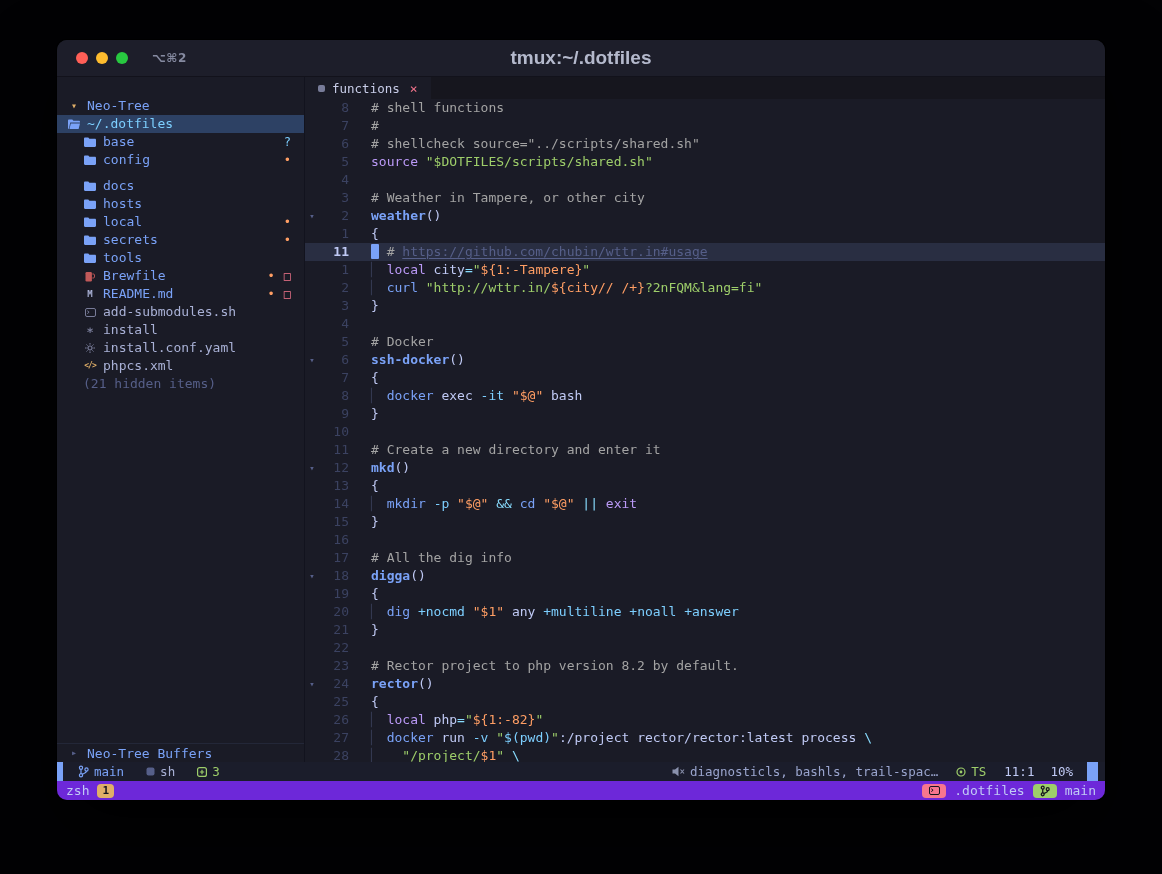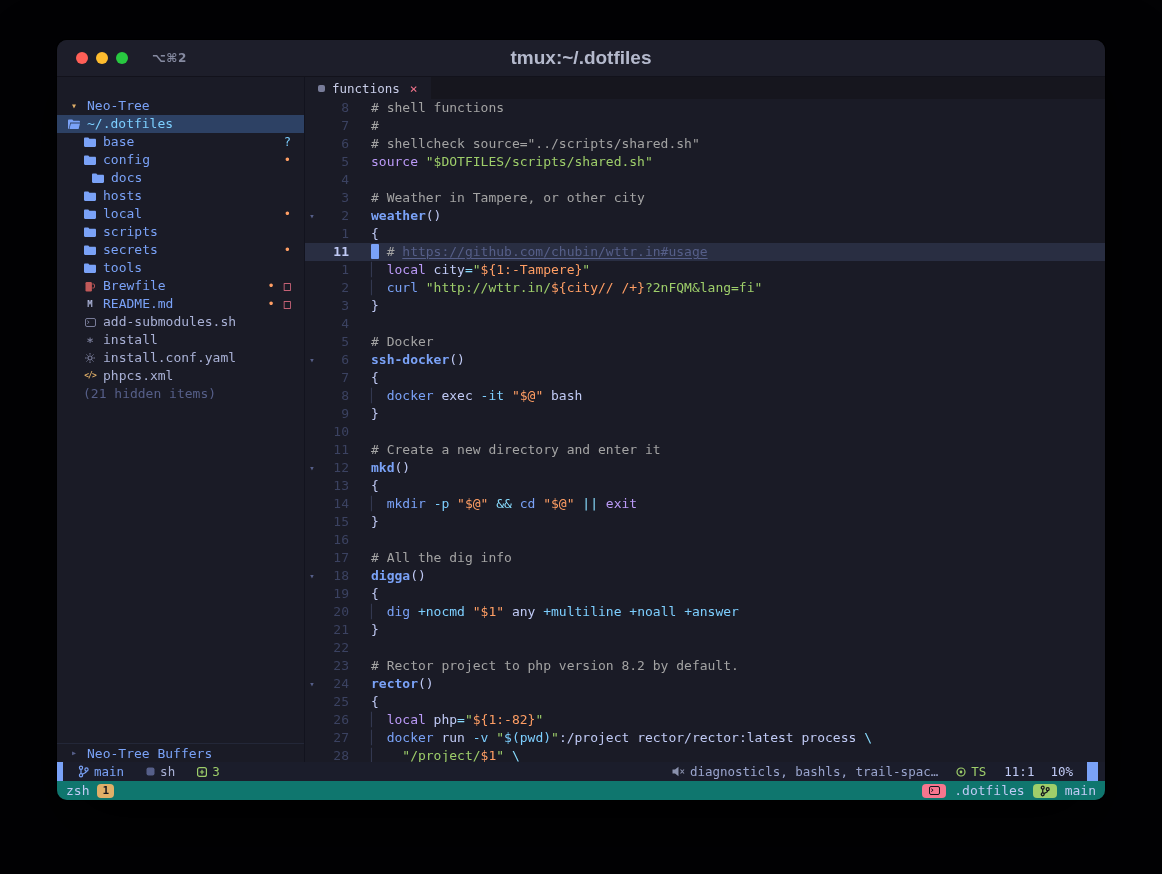--- a/index.html
+++ b/index.html
@@ -74,21 +74,21 @@
   .sl-diff{margin-left:22px;color:#9ece6a}
   .sl-spacer{flex:1}
   .sl-lsp{color:#9aa5ce}
   .sl-lsp .ico{color:#8a91ad}
   .sl-ts{margin-left:18px;color:#9ece6a}
   .sl-pos{margin-left:18px;color:#c0caf5}
   .sl-pct{margin-left:16px;color:#c0caf5}
   .ico{display:inline-flex;align-items:center}
 
   
-  .tmuxbar{flex:0 0 19px;background:#0f766e;display:flex;align-items:center;font-size:13px;color:#c0caf5;padding:0 9px}
+  .tmuxbar{flex:0 0 19px;background:#6d28d9;display:flex;align-items:center;font-size:13px;color:#c0caf5;padding:0 9px}
   .tmux-win{display:inline-flex;align-items:center}
   .tmux-badge{display:inline-flex;align-items:center;justify-content:center;height:14px;border-radius:4px;padding:0 5px;font-size:11px;font-weight:bold;color:#16161e}
   .badge-idx{background:#e0af68;margin-left:8px}
   .tmux-right{margin-left:auto;display:flex;align-items:center;gap:8px}
   .badge-session{background:#f7768e;width:24px}
   .badge-branch{background:#9ece6a;width:24px}
 </style>
 </head>
 <body>
 
@@ -135,21 +135,21 @@
             <span class="tree-icon" style="color: rgb(122, 162, 247);">
               <svg width="12" height="10" viewBox="0 0 12 10">
                 <path d="M0 1.5C0 .9.5.4 1.1.4h3.2l1.1 1.3h5.5c.6 0 1.1.5 1.1 1.1v6c0 .6-.5 1.1-1.1 1.1H1.1C.5 9.9 0 9.4 0 8.8z" fill="currentColor"></path>
               </svg>
             </span>
             <span class="tree-label" style="color: rgb(122, 162, 247);">config</span>
             <span class="tree-badges">
               <span style="color: rgb(255, 158, 100);">•</span>
             </span>
           </div>
-          <div class="tree-row" style="padding-left: 34px;">
+          <div class="tree-row" style="padding-left: 26px; margin-top: 8px;">
             <span class="tree-icon" style="color: rgb(122, 162, 247);">
               <svg width="12" height="10" viewBox="0 0 12 10">
                 <path d="M0 1.5C0 .9.5.4 1.1.4h3.2l1.1 1.3h5.5c.6 0 1.1.5 1.1 1.1v6c0 .6-.5 1.1-1.1 1.1H1.1C.5 9.9 0 9.4 0 8.8z" fill="currentColor"></path>
               </svg>
             </span>
             <span class="tree-label" style="color: rgb(122, 162, 247);">docs</span>
           </div>
           <div class="tree-row" style="padding-left: 26px;">
             <span class="tree-icon" style="color: rgb(122, 162, 247);">
               <svg width="12" height="10" viewBox="0 0 12 10">
@@ -161,28 +161,20 @@
           <div class="tree-row" style="padding-left: 26px;">
             <span class="tree-icon" style="color: rgb(122, 162, 247);">
               <svg width="12" height="10" viewBox="0 0 12 10">
                 <path d="M0 1.5C0 .9.5.4 1.1.4h3.2l1.1 1.3h5.5c.6 0 1.1.5 1.1 1.1v6c0 .6-.5 1.1-1.1 1.1H1.1C.5 9.9 0 9.4 0 8.8z" fill="currentColor"></path>
               </svg>
             </span>
             <span class="tree-label" style="color: rgb(122, 162, 247);">local</span>
             <span class="tree-badges">
               <span style="color: rgb(255, 158, 100);">•</span>
             </span>
-          </div>
-          <div class="tree-row" style="padding-left: 26px;">
-            <span class="tree-icon" style="color: rgb(122, 162, 247);">
-              <svg width="12" height="10" viewBox="0 0 12 10">
-                <path d="M0 1.5C0 .9.5.4 1.1.4h3.2l1.1 1.3h5.5c.6 0 1.1.5 1.1 1.1v6c0 .6-.5 1.1-1.1 1.1H1.1C.5 9.9 0 9.4 0 8.8z" fill="currentColor"></path>
-              </svg>
-            </span>
-            <span class="tree-label" style="color: rgb(122, 162, 247);">scripts</span>
           </div>
           <div class="tree-row" style="padding-left: 26px;">
             <span class="tree-icon" style="color: rgb(122, 162, 247);">
               <svg width="12" height="10" viewBox="0 0 12 10">
                 <path d="M0 1.5C0 .9.5.4 1.1.4h3.2l1.1 1.3h5.5c.6 0 1.1.5 1.1 1.1v6c0 .6-.5 1.1-1.1 1.1H1.1C.5 9.9 0 9.4 0 8.8z" fill="currentColor"></path>
               </svg>
             </span>
             <span class="tree-label" style="color: rgb(122, 162, 247);">secrets</span>
             <span class="tree-badges">
               <span style="color: rgb(255, 158, 100);">•</span>

